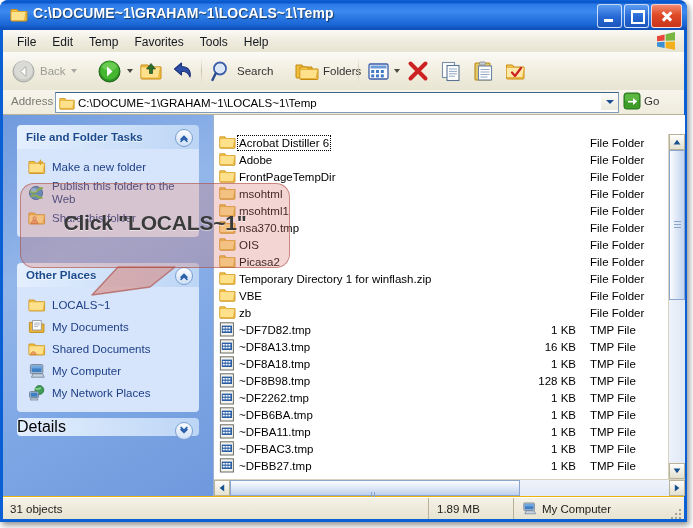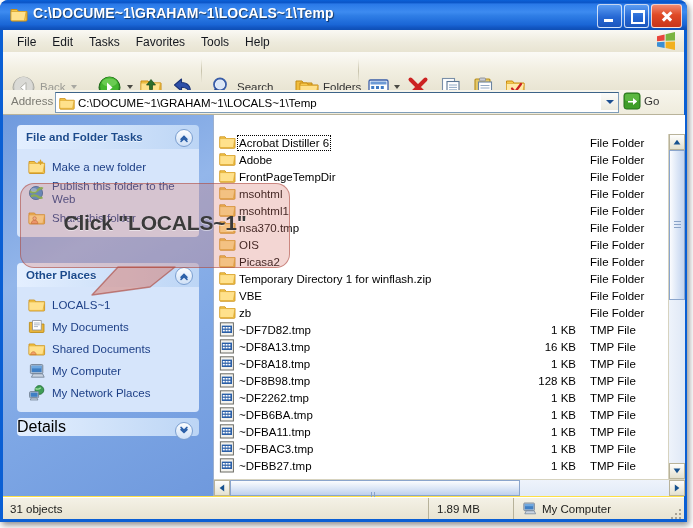--- a/index.html
+++ b/index.html
@@ -58,21 +58,21 @@
   }
   .wb.close::before,.wb.close::after{
     content:"";position:absolute;left:9px;top:10px;width:12px;height:2.6px;background:#fff;
   }
   .wb.close::before{transform:rotate(45deg);}
   .wb.close::after{transform:rotate(-45deg);}
 
   
   .client{
     position:absolute;left:3px;top:30px;width:681px;height:489px;
-    background:#fde047;
+    background:#eab308;
   }
 
   
   .menubar{
     position:absolute;left:0;top:0;width:681px;height:22px;
     background:linear-gradient(to bottom,#faf9f4,#eeebdd 55%,#e8e4d2);
     border-bottom:1px solid #dfdbc6;
   }
   .menu-items{position:absolute;left:6px;top:3px;display:flex;}
   .menu-items span{
@@ -81,21 +81,21 @@
   .flag{
     position:absolute;right:7px;top:2px;width:22px;height:19px;
   }
 
   
   .toolbar{
     position:absolute;left:0;top:22px;width:681px;height:38px;
     background:linear-gradient(to bottom,#fbfaf6 0%,#f2efe2 45%,#e9e5d3 100%);
     border-bottom:1px solid #d8d3ba;
   }
-  .tb-item{position:absolute;top:20px;height:30px;display:flex;align-items:center;}
+  .tb-item{position:absolute;top:4px;height:30px;display:flex;align-items:center;}
   .tb-label{font-size:11.5px;color:#333;margin-left:4px;}
   .tb-label.dim{color:#9a9a94;}
   .tb-sep{
     position:absolute;top:7px;width:1px;height:24px;
     background:linear-gradient(to bottom,rgba(0,0,0,0),#c8c3ac,rgba(0,0,0,0));
   }
   .tb-caret{
     width:0;height:0;border-left:3.5px solid transparent;border-right:3.5px solid transparent;
     border-top:4px solid #4a4a44;margin-left:5px;
   }
@@ -334,21 +334,21 @@
         <div class="wb close"></div>
       </div>
     </div>
 
     <div class="client">
 
       <div class="menubar">
         <div class="menu-items">
           <span>File</span>
           <span>Edit</span>
-          <span>Tasks</span>
+          <span>Temp</span>
           <span>Favorites</span>
           <span>Tools</span>
           <span>Help</span>
         </div>
         <span class="flag">
           <svg width="22" height="19" viewBox="0 0 22 19">
             <path d="M2 4.2 9.6 2.4v6.2L2 9.2z" fill="#e8453c"></path>
             <path d="M10.6 2.2 20 0v8.4l-9.4.3z" fill="#7ab441"></path>
             <path d="M2 10.2 9.6 9.8V16L2 14.4z" fill="#3b8fd4"></path>
             <path d="M10.6 9.7 20 9.4V18l-9.4-2z" fill="#f2b01e"></path>

